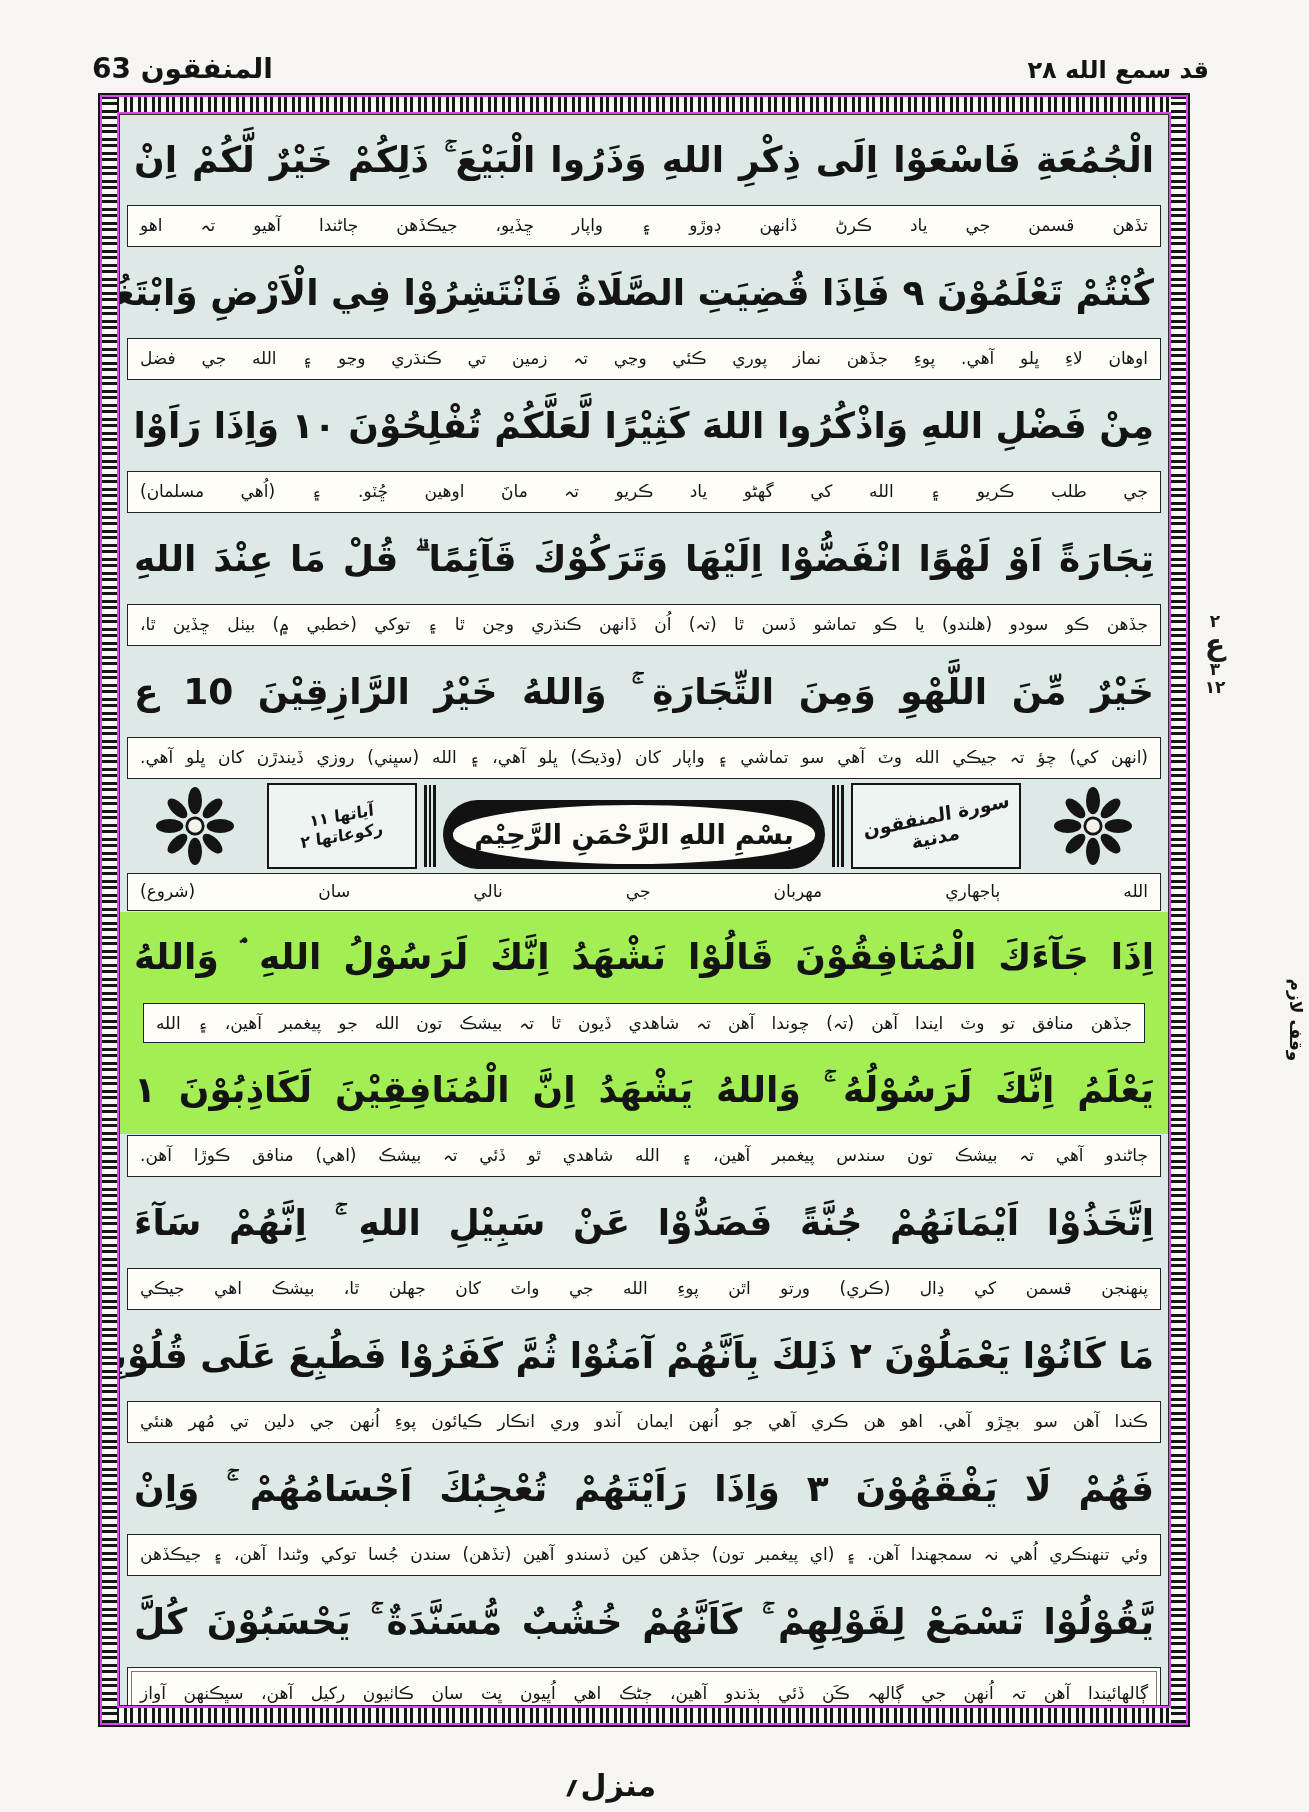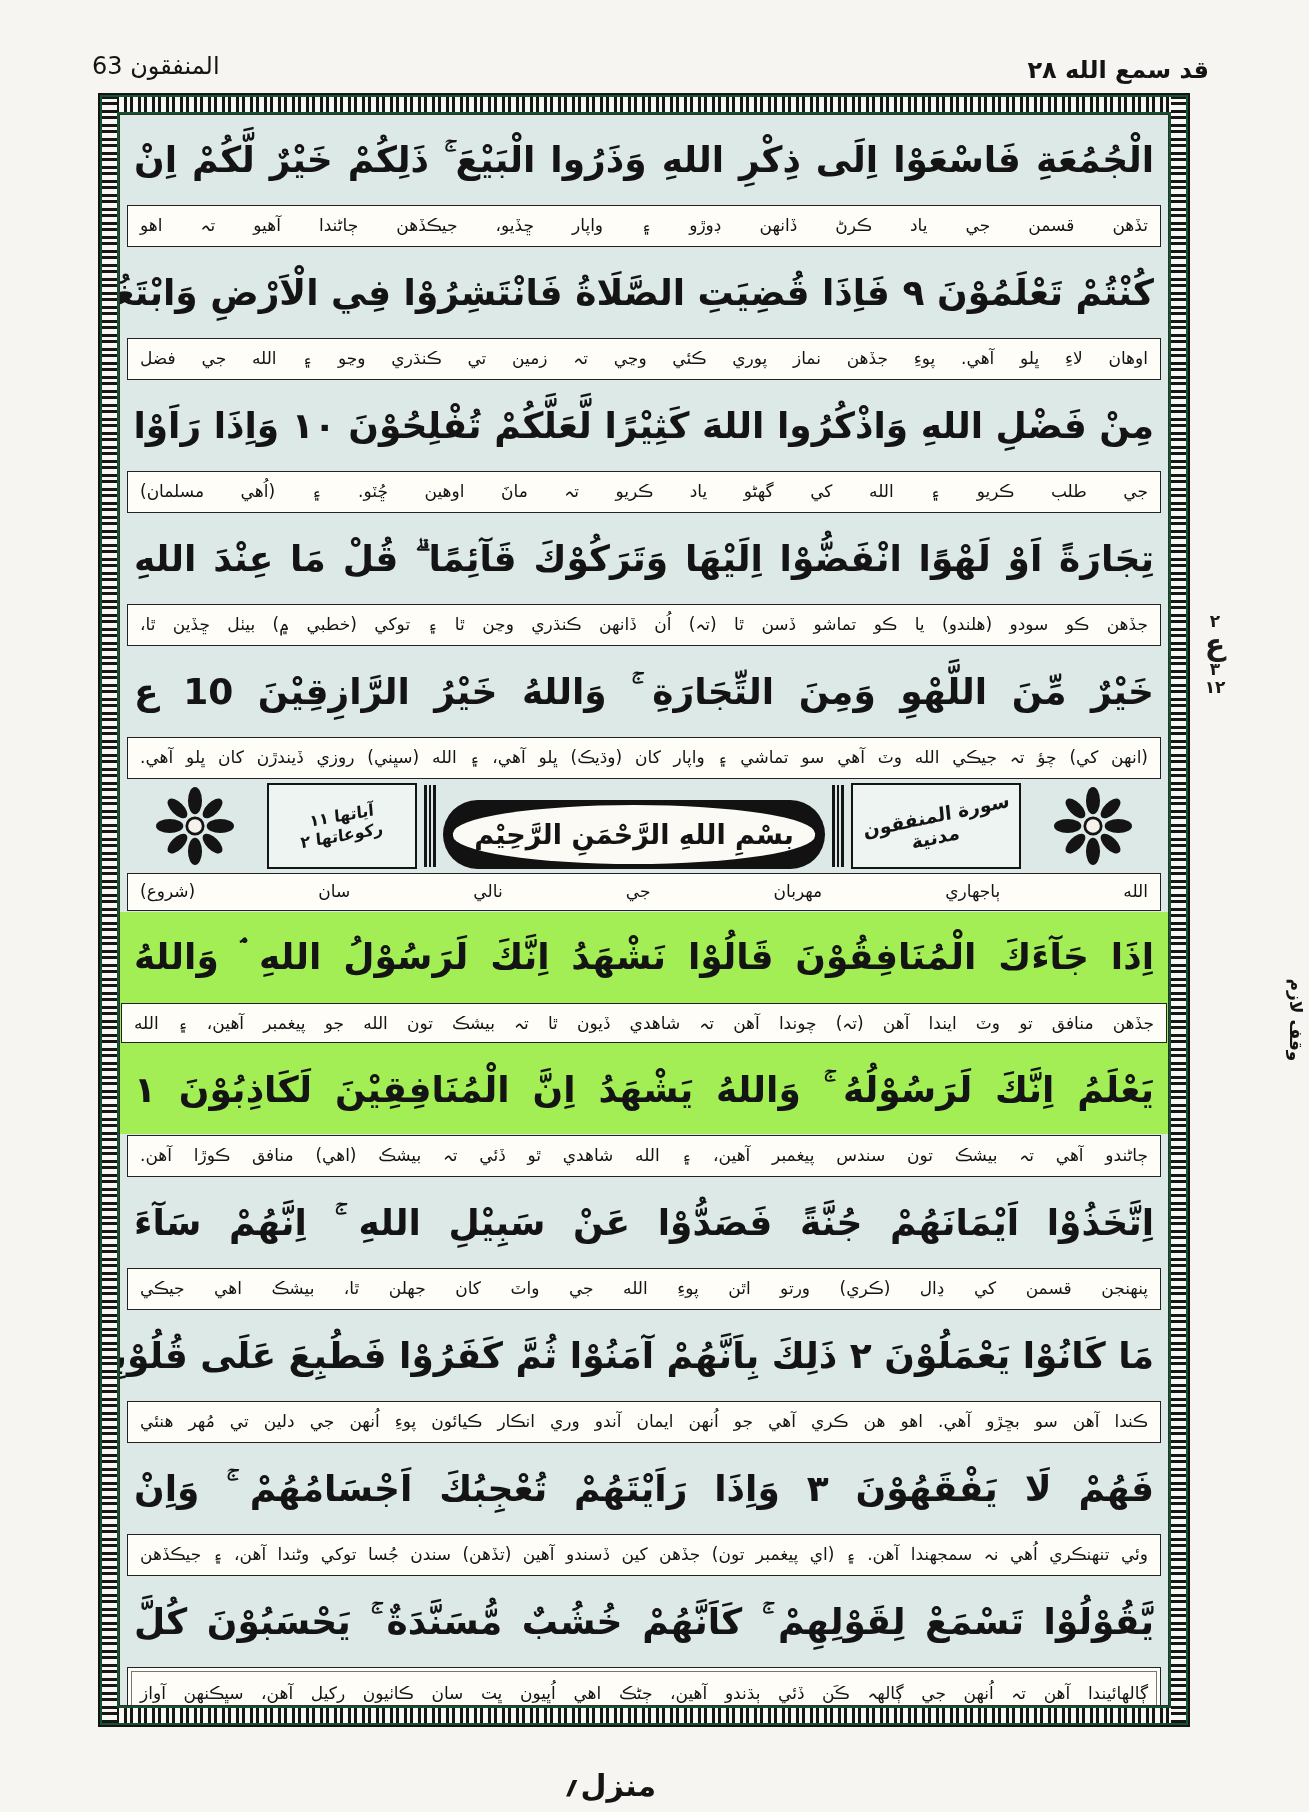--- a/index.html
+++ b/index.html
@@ -6,29 +6,29 @@
   html,body { width:1309px; height:1812px; }
   body {
     position:relative;
     background:#f6f5f1;
     font-family:"DejaVu Sans", sans-serif;
     color:#141414;
     overflow:hidden;
   }
   
   .pg-header { position:absolute; top:42px; left:0; width:1309px; height:52px; }
-  .hdr-left  { position:absolute; left:92px;  top:10px; font-size:24px; font-weight:normal; direction:rtl; }
+  .hdr-left  { position:absolute; left:92px;  top:10px; font-size:28px; font-weight:bold; direction:rtl; }
   .hdr-center{ position:absolute; left:0; right:0; top:0; text-align:center;
                font-family:"DejaVu Sans Mono", monospace; font-size:36px; letter-spacing:2px; }
   .hdr-right { position:absolute; right:100px; top:14px; font-size:24px; font-weight:bold; direction:rtl;margin-left:8px; }
 
   
   .frame {
     position:absolute; left:98px; top:93px; width:1092px; height:1634px;
-    background:#14532d; border:2px solid #141414;
+    background:#d946ef; border:2px solid #141414;
   }
   .chain { position:absolute; }
   .chain.h {
     height:15px; left:2px; right:2px;
     background:
       repeating-linear-gradient(90deg, transparent 0 3px, #f7f7f3 3px 8px, transparent 8px 11px, transparent 11px 14px),
       repeating-linear-gradient(90deg, #161616 0 11px, #f7f7f3 11px 14px);
   }
   .chain.v {
     width:15px; top:2px; bottom:2px;
@@ -56,21 +56,21 @@
   .r-arabic.hl { background:#a3ee55; }
   .r-trans {
     flex:0 0 42px; direction:rtl; position:relative;
     margin:1px 7px; border:1.5px solid #222; background:#fefdf8;
     font-size:17px; line-height:38px;
     text-align:justify; text-align-last:justify;
     padding:0 12px; white-space:nowrap; overflow:hidden;
   }
   .r-trans-wrap { flex:0 0 44px; display:flex; flex-direction:column; justify-content:center; }
   .r-trans-wrap.hl-bg { background:#a3ee55; }
-  .r-trans-wrap .r-trans { flex:0 0 40px; margin:0 1px; }
+  .r-trans-wrap .r-trans { flex:0 0 40px; margin:0 23px; }
   .r-trans.bism { flex:0 0 38px; line-height:34px; }
   .r-trans.last { flex:0 0 54px; line-height:50px; outline:1px solid #777; outline-offset:-5px; }
 
   
   .r-band { flex:0 0 92px; display:flex; align-items:stretch; direction:rtl; padding:3px 10px; gap:7px; }
   .flower { flex:0 0 130px; display:flex; align-items:center; justify-content:center; }
   .flower svg { width:78px; height:78px; }
   .band-box {
     border:2.5px solid #141414; background:#eef4f1;
     display:flex; flex-direction:column; align-items:center; justify-content:center;

